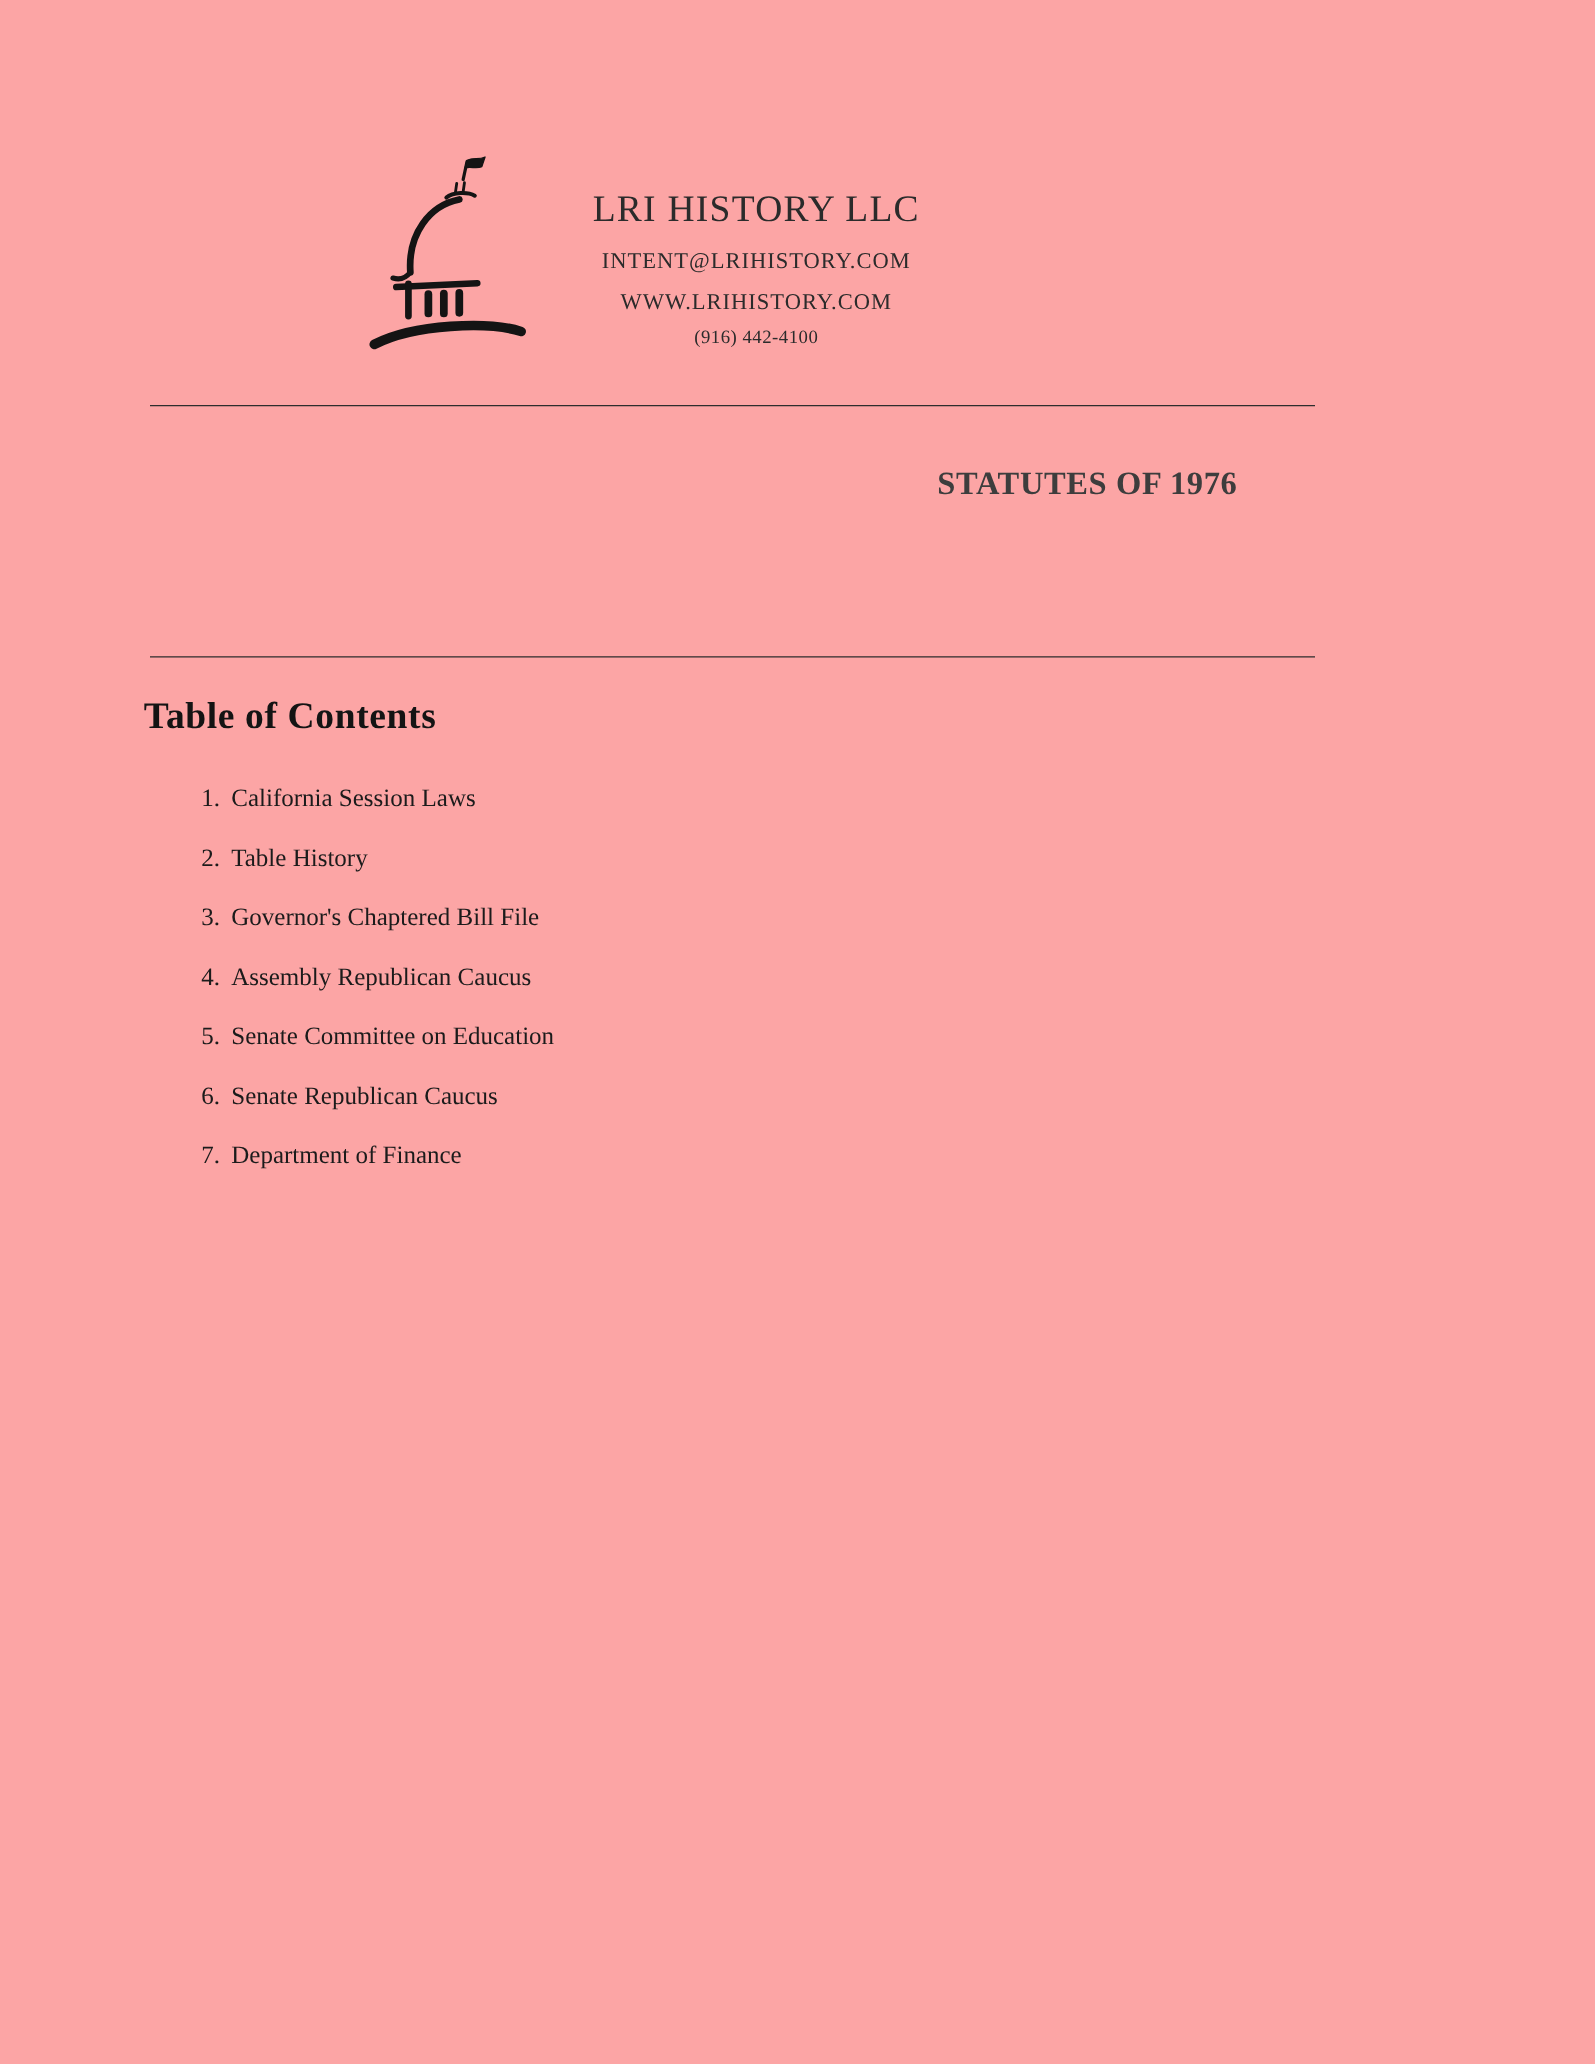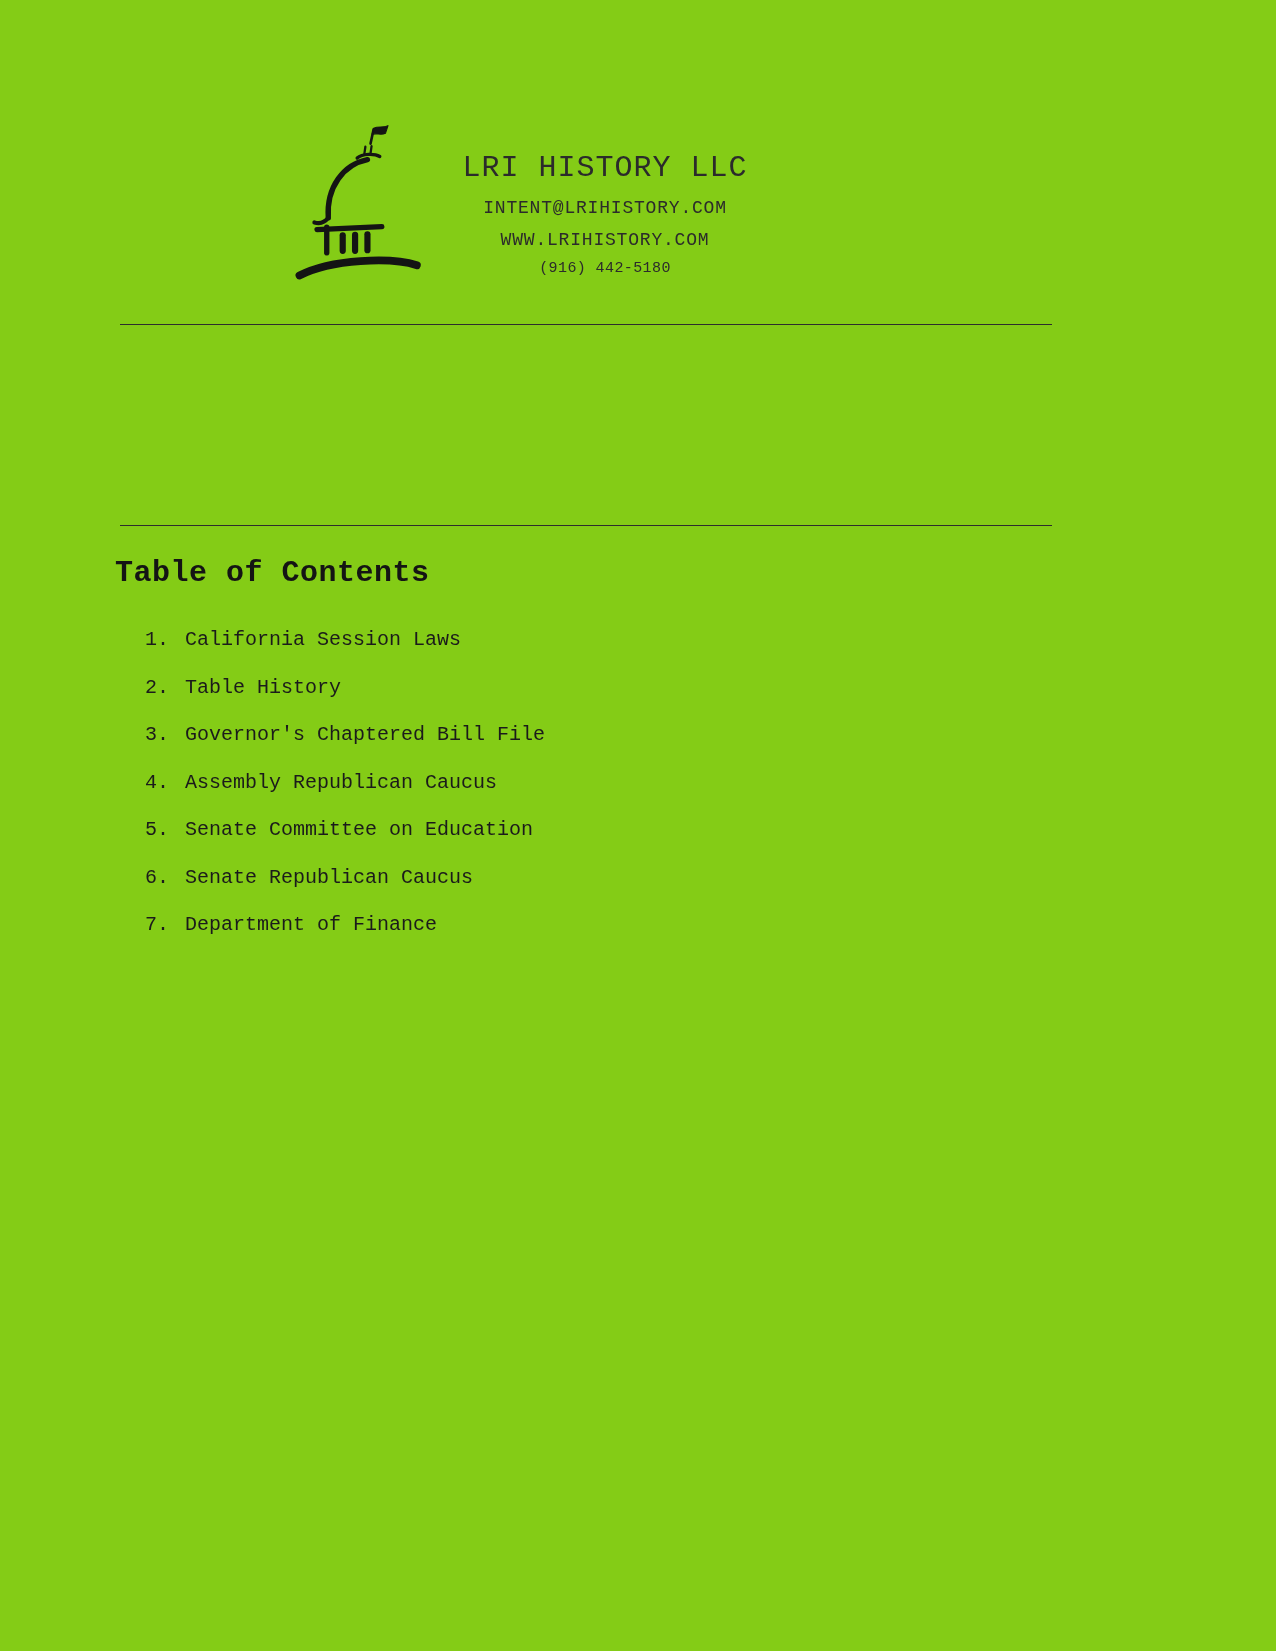--- a/index.html
+++ b/index.html
@@ -5,21 +5,21 @@
   * { margin: 0; padding: 0; box-sizing: border-box; }
   html, body { background: #ffffff; }
   body {
     width: 1276px;
     height: 1651px;
     position: relative;
     font-family: "Liberation Serif", serif;
     color: #1b1b1b;
     overflow: hidden;
   }
-  .page { position: absolute; inset: 0; background: #84cc16; font-family: Liberation Mono, monospace; }
+  .page { position: absolute; inset: 0; background: #fca5a5; }
 
   
   .logo {
     position: absolute;
     top: 122px;
     left: 292px;
     width: 155px;
     height: 170px;
   }
   .contact {
@@ -132,26 +132,27 @@
 
         <path d="M7 149 C38 133 96 131 121 139" stroke-width="7.5"></path>
       </g>
     </svg>
   </div>
 
   <div class="contact">
     <div class="company">LRI HISTORY LLC</div>
     <div class="email">INTENT@LRIHISTORY.COM</div>
     <div class="website">WWW.LRIHISTORY.COM</div>
-    <div class="phone">(916) 442-5180</div>
+    <div class="phone">(916) 442-4100</div>
   </div>
 
   <hr class="rule rule-top">
 
   <div class="statute-block">
+    <div>STATUTES OF 1976</div>
   </div>
 
   <hr class="rule rule-bottom">
 
   <h2 class="toc-heading">Table of Contents</h2>
 
   <ol class="toc-list">
     <li>California Session Laws</li>
     <li>Table History</li>
     <li>Governor's Chaptered Bill File</li>

